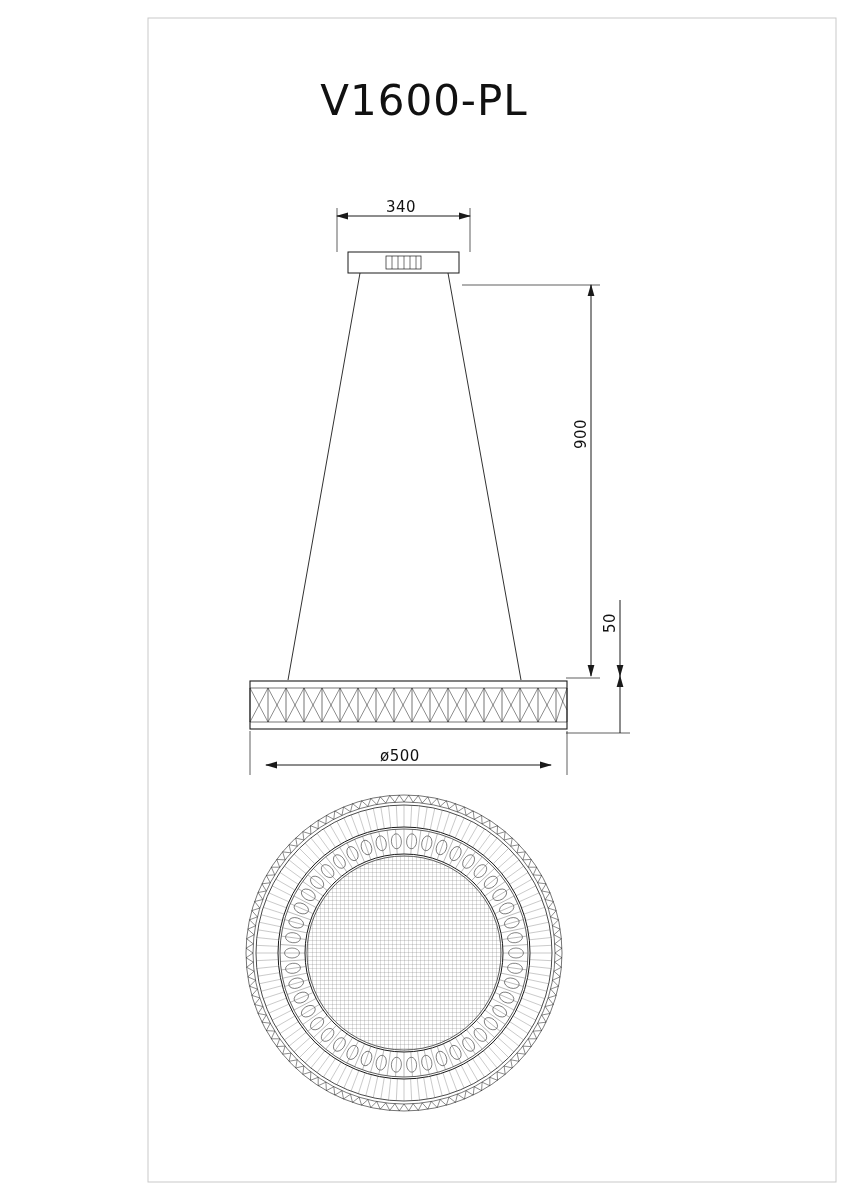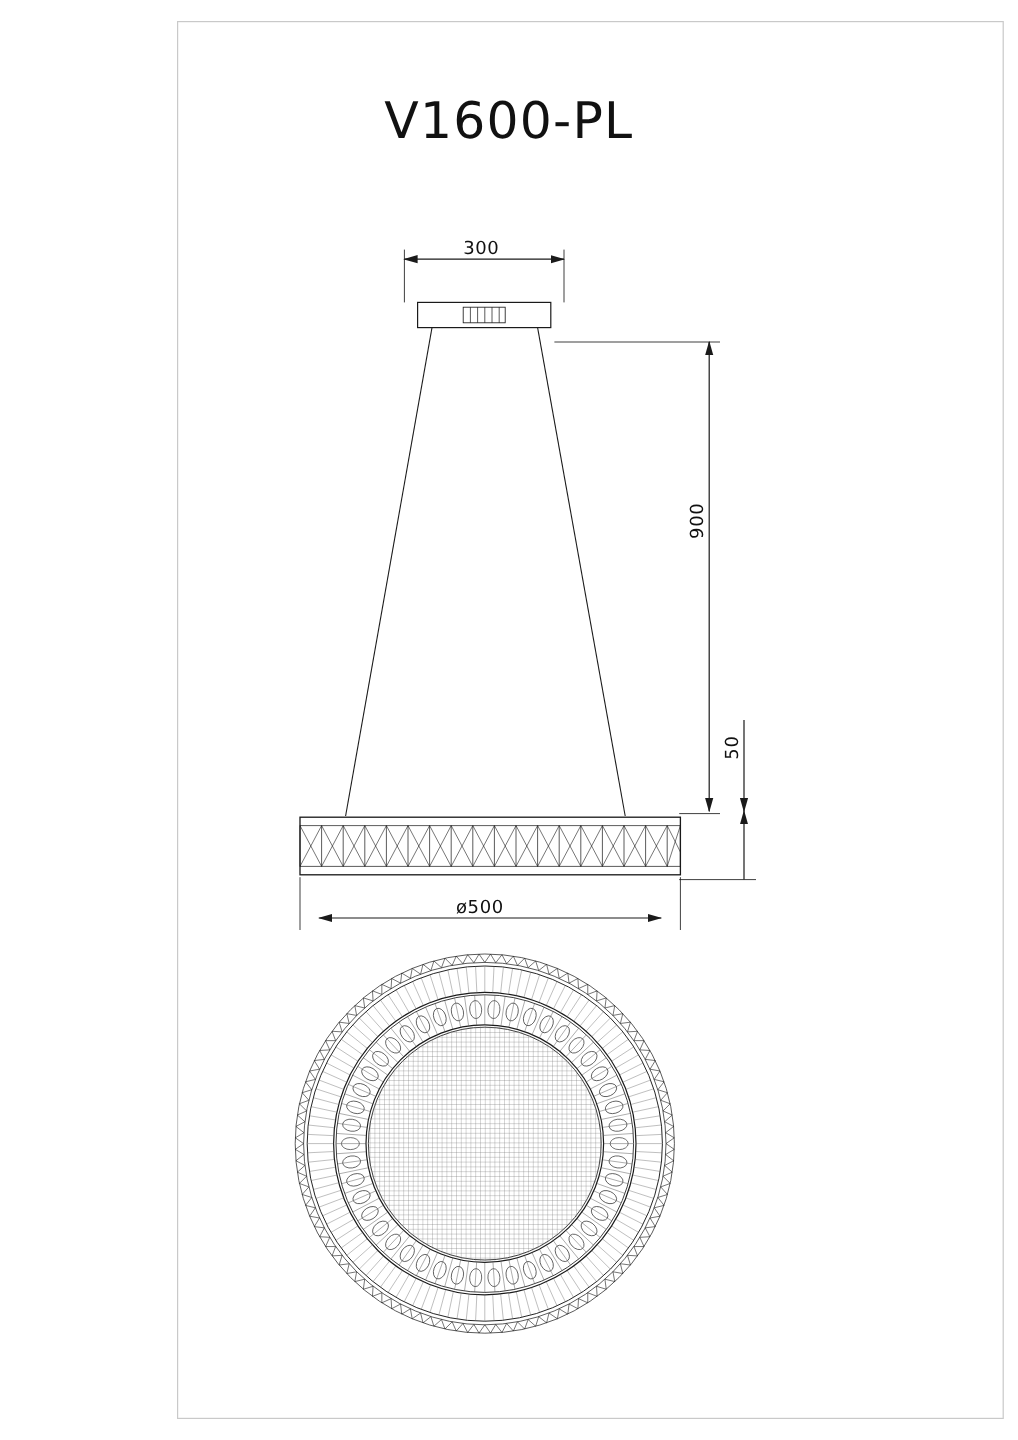--- a/index.html
+++ b/index.html
@@ -618,21 +618,21 @@
           <line x1="523.8" y1="914.1" x2="544.8" y2="907.3" stroke="#666" stroke-width="0.35"></line>
           <line x1="525.7" y1="920.4" x2="547.0" y2="914.7" stroke="#666" stroke-width="0.35"></line>
           <line x1="527.2" y1="926.8" x2="548.8" y2="922.2" stroke="#666" stroke-width="0.35"></line>
           <line x1="528.4" y1="933.3" x2="550.2" y2="929.8" stroke="#666" stroke-width="0.35"></line>
           <line x1="529.3" y1="939.8" x2="551.2" y2="937.5" stroke="#666" stroke-width="0.35"></line>
           <line x1="529.8" y1="946.4" x2="551.8" y2="945.3" stroke="#666" stroke-width="0.35"></line>
         </g>
     </g>
   </svg>
 
-  <div class="dim-label" style="left:386px; top:198px;">300</div>
+  <div class="dim-label" style="left:386px; top:198px;">340</div>
 
   <div class="dim-label vert" style="left:566px; top:425px;">900</div>
 
   <div class="dim-label vert" style="left:600px; top:614px;">50</div>
 
   <div class="dim-label" style="left:380px; top:747px;">ø500</div>
 
 </div>
 
 </body></html>

